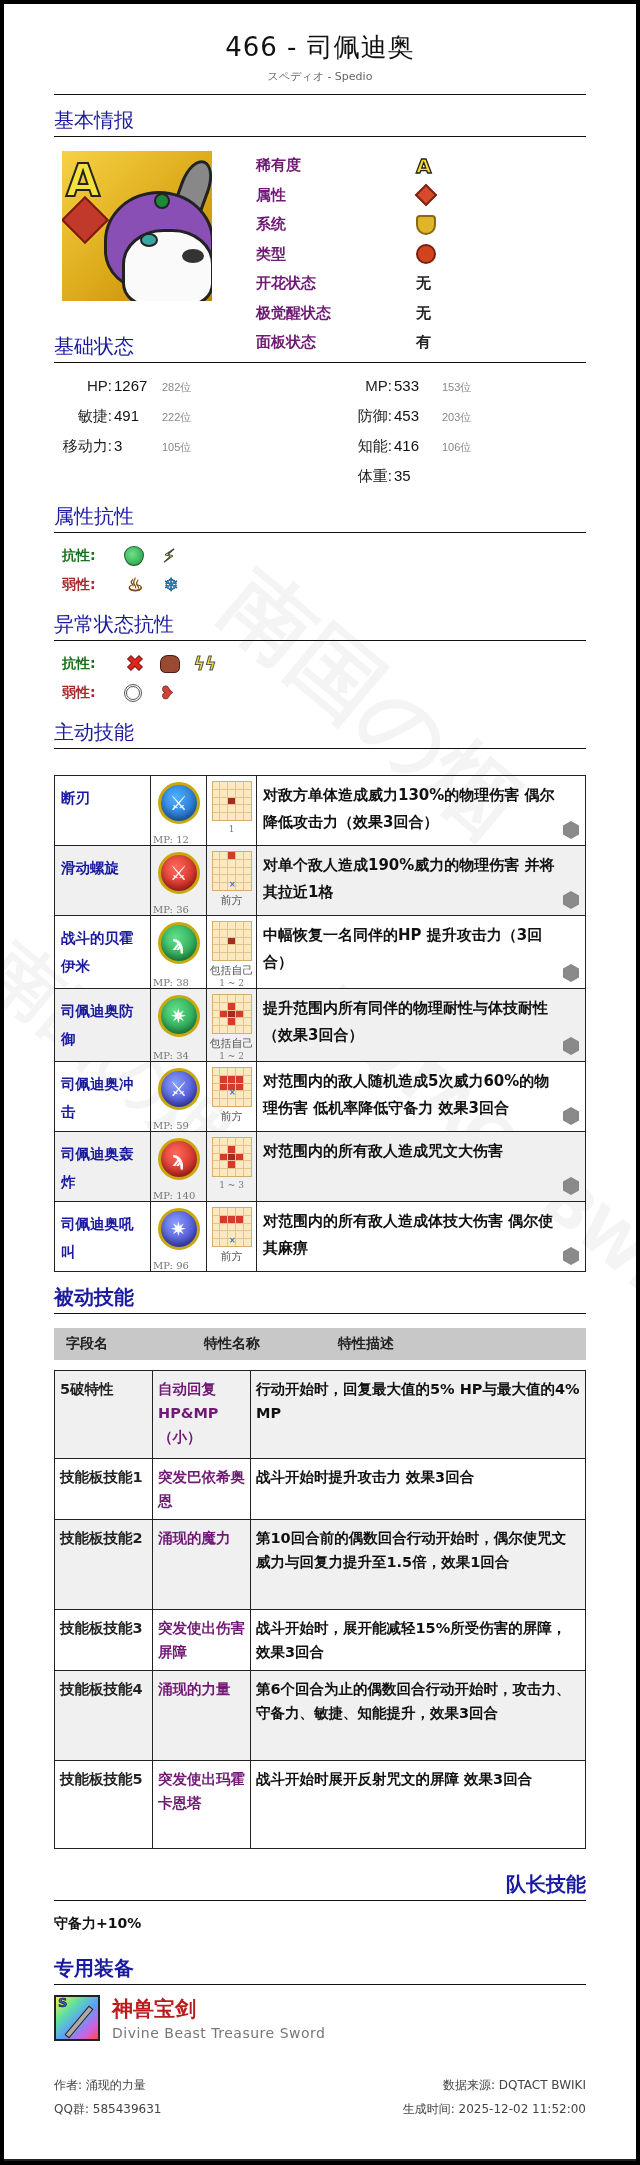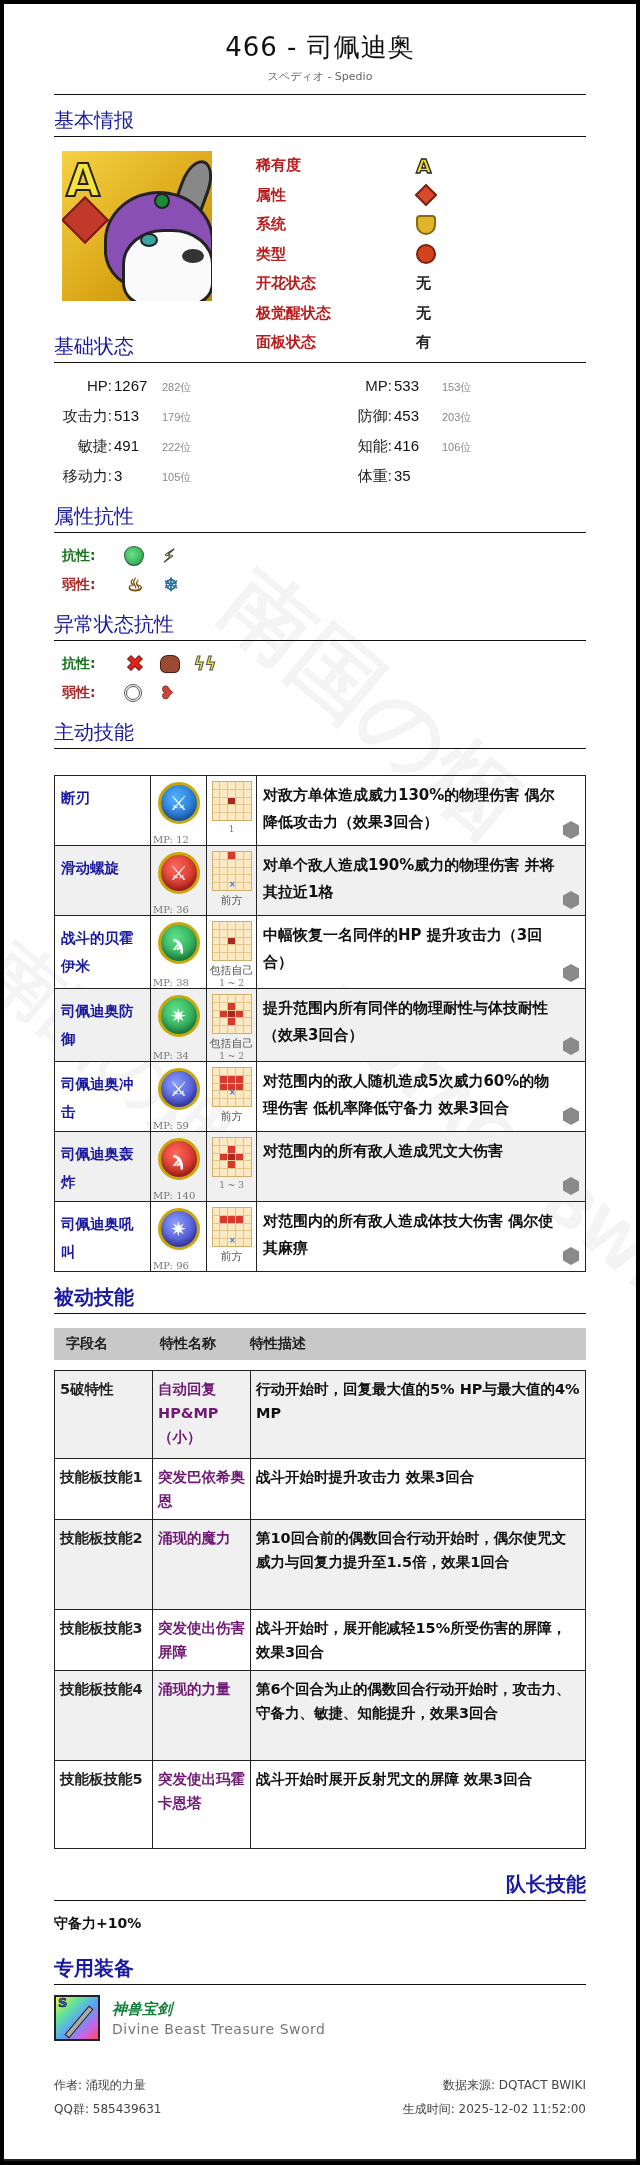--- a/index.html
+++ b/index.html
@@ -46,21 +46,21 @@
   .portrait .face {
     position: absolute; left: 60px; top: 78px; width: 92px; height: 78px; border-radius: 45% 45% 30% 30%;
     background: #fafafa; border: 3px solid #222;
   }
   .portrait .eye { position: absolute; left: 78px; top: 82px; width: 18px; height: 14px; border-radius: 50%; background: #3aa5a0; border: 2px solid #222; }
   .portrait .nose { position: absolute; left: 120px; top: 98px; width: 22px; height: 14px; border-radius: 50%; background: #333; }
   .portrait .gem { position: absolute; left: 92px; top: 42px; width: 16px; height: 16px; border-radius: 50%; background: #1b8a3a; border: 2px solid #222; }
   .portrait .ear { position: absolute; left: 118px; top: 8px; width: 30px; height: 56px; border-radius: 50% 50% 10% 10%; background: #888; border: 3px solid #222; transform: rotate(20deg); }
   .info-table { margin-left: 44px; margin-top: 0; }
   .info-row { display: flex; align-items: center; height: 29.5px; }
-  .info-key { width: 160px; font-size: 15px; font-weight: bold; color: #b91c1c; }
+  .info-key { width: 160px; font-size: 15px; font-weight: bold; color: #701a75; }
   .info-val { font-size: 15px; font-weight: bold; color: #222; }
   .ic { display: inline-block; width: 20px; height: 20px; vertical-align: middle; }
   .ic-rank { font-size: 20px; font-weight: bold; color: #f1df2a; -webkit-text-stroke: 1.3px #222; line-height: 20px; font-family: "DejaVu Sans", sans-serif; }
   .ic-diamond { width: 16px; height: 16px; background: #d84a2c; border: 2px solid #7a2414; transform: rotate(45deg); margin-left: 2px; }
   .ic-crown { border-radius: 4px 4px 10px 10px; background: #e0b52a; border: 2px solid #8a6a10; position: relative; }
   .ic-round-red { border-radius: 50%; background: #d2441e; border: 2px solid #7a2010; }
   
   .stats { display: grid; grid-template-columns: 1fr 1fr; margin-top: 8px; row-gap: 0; }
   .stat { display: flex; align-items: baseline; height: 30px; line-height: 30px; }
   .stat-key { width: 58px; text-align: right; font-size: 15px; color: #222; font-family: "Liberation Sans", sans-serif; }
@@ -111,42 +111,42 @@
   .range-grid i.ally::after { content: "×"; color: #3b6fd6; font-size: 8px; position: absolute; left: 1px; top: -3px; font-weight: bold; }
   .range-label { font-size: 11px; color: #555; line-height: 14px; margin-top: 3px; }
   .range-sub { font-size: 9px; color: #777; line-height: 10px; font-family: "DejaVu Serif", serif; }
   .skill-desc { padding: 6px 24px 0 6px; font-size: 15px; font-weight: bold; line-height: 27px; position: relative; color: #111; }
   .hexagon {
     position: absolute; right: 6px; bottom: 6px; width: 16px; height: 18px; background: #888;
     clip-path: polygon(50% 0, 100% 25%, 100% 75%, 50% 100%, 0 75%, 0 25%);
   }
   .hexagon::after { content: ""; position: absolute; inset: 1.5px; background: #8a8a8a; clip-path: polygon(50% 0, 100% 25%, 100% 75%, 50% 100%, 0 75%, 0 25%); }
   
-  .passive-head { display: flex; background: #c8c8c8; height: 32px; align-items: center; margin-top: 14px; font-size: 14px; font-weight: bold; color: #222; }
+  .passive-head { display: flex; background: #c8c8c8; height: 32px; align-items: center; margin-top: 14px; font-size: 14px; font-weight: bold; color: #222; gap: 44px; }
   .passive-head span:nth-child(1) { width: 98px; padding-left: 12px; }
   .passive-head span:nth-child(2) { width: 98px; padding-left: 8px; }
   .passive-head span:nth-child(3) { padding-left: 0; }
   .passive-table { width: 100%; border-collapse: collapse; margin-top: 10px; }
   .passive-table td { border: 1.5px solid #222; vertical-align: top; padding: 6px 5px; font-size: 14.5px; font-weight: bold; line-height: 24px; }
   .passive-table tr.alt td { background: #f0f0f0; }
   .p-field { width: 98px; color: #222; }
   .p-name { width: 98px; color: #701a75; }
   .p-desc { color: #111; }
   
   .leader { font-size: 14px; font-weight: bold; margin-top: 14px; margin-bottom: 22px; }
   
   .equip { display: flex; align-items: center; margin-top: 10px; }
   .equip-icon {
     width: 46px; height: 46px; border: 2px solid #222; position: relative;
     background: linear-gradient(135deg, #f5f542, #5fe0a0 30%, #5aa0ff 55%, #d060e0 80%, #ff4a4a);
   }
   .equip-icon .s { position: absolute; left: 2px; top: -2px; font-size: 13px; font-weight: bold; color: #3a5ad8; -webkit-text-stroke: 0.6px #111; }
   .equip-icon .blade { position: absolute; left: 20px; top: 6px; width: 6px; height: 38px; background: #aaa; border: 1px solid #222; transform: rotate(40deg); }
   .equip-text { margin-left: 12px; }
-  .equip-name { font-size: 15px; font-weight: bold; color: #15803d; font-style: italic; }
+  .equip-name { font-size: 21px; font-weight: bold; color: #b91c1c; }
   .equip-en { font-size: 14px; color: #777; margin-top: 2px; letter-spacing: 0.5px; }
   
   .footer { margin-top: 32px; font-size: 12px; color: #444; }
   .footer-row { display: flex; justify-content: space-between; height: 24px; align-items: center; }
   .footer-bottom-line { position: absolute; left: 0; right: 0; bottom: 0; border-bottom: 2px solid #222; }
 </style>
 </head>
 <body>
 
 <div class="page">
@@ -206,25 +206,20 @@
 
     <h2 class="section-title">基础状态</h2>
     <div class="stats">
       <div class="col1">
         <div class="stat">
             <span class="stat-key">HP:</span>
             <span class="stat-val">1267</span>
             <span class="stat-rank">282位</span>
           </div>
         <div class="stat">
-            <span class="stat-key">攻击力:</span>
-            <span class="stat-val">513</span>
-            <span class="stat-rank">179位</span>
-          </div>
-        <div class="stat">
             <span class="stat-key">敏捷:</span>
             <span class="stat-val">491</span>
             <span class="stat-rank">222位</span>
           </div>
         <div class="stat">
             <span class="stat-key">移动力:</span>
             <span class="stat-val">3</span>
             <span class="stat-rank">105位</span>
           </div>
       </div>

